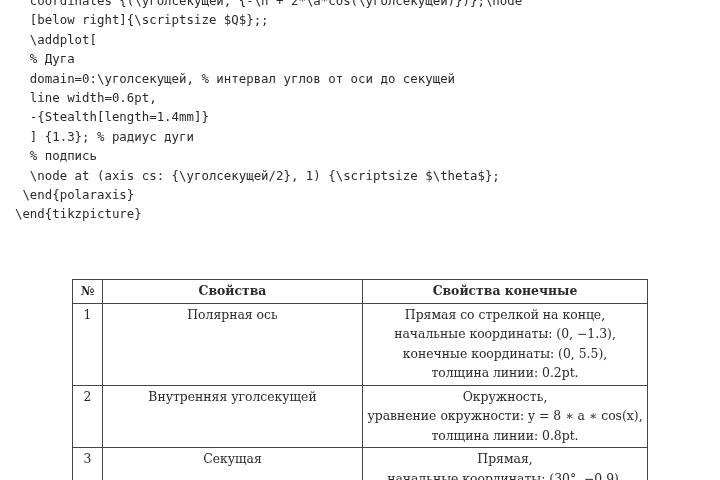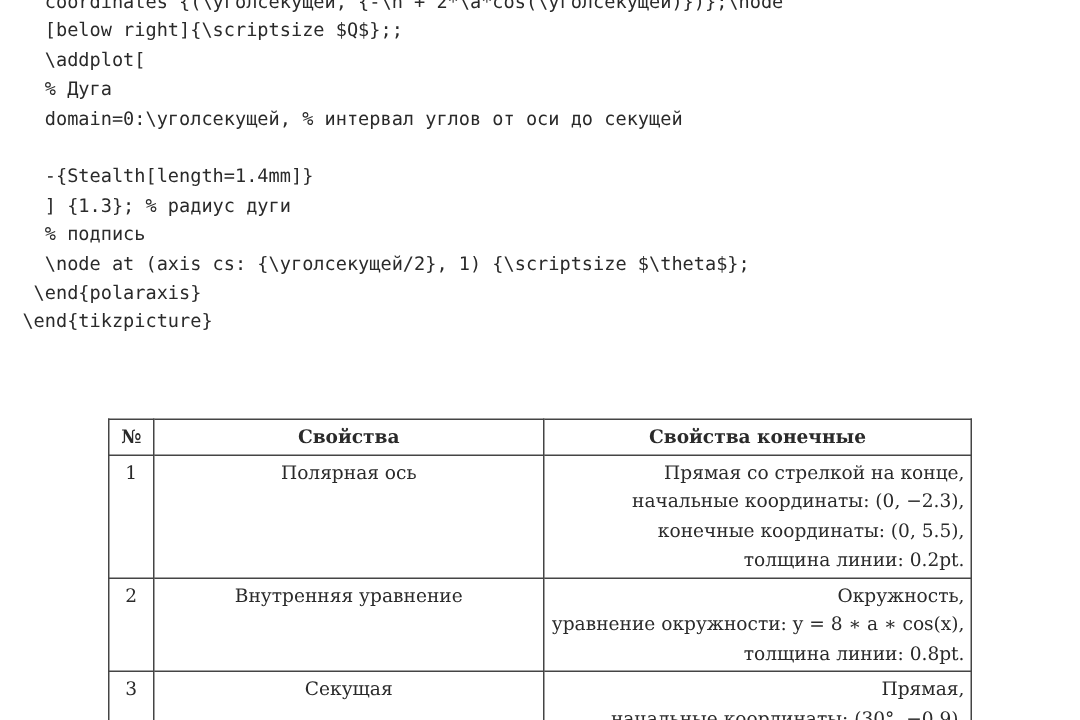--- a/index.html
+++ b/index.html
@@ -5,32 +5,32 @@
   html, body { margin:0; padding:0; }
   body { width:720px; height:480px; background:#ffffff; overflow:hidden; position:relative; color:#222; }
   .code { position:absolute; left:0; top:-9px; font-family:"DejaVu Sans Mono", monospace; font-size:12.4px; line-height:19.4px; color:#2a2a2a; }
   .code .line { white-space:pre; height:19.4px; }
   table.props { position:absolute; left:72px; top:279px; border-collapse:collapse; font-family:"DejaVu Serif", serif; font-size:12.4px; color:#2a2a2a; }
   table.props th, table.props td { border:1.2px solid #444; text-align:center; vertical-align:top; padding:1px 4px 2px 4px; line-height:19.5px; }
   table.props th { font-weight:bold; height:17px; }
   .c1 { width:21px; }
   .c2 { width:251px; }
   .c3 { width:276px; }
-  .prop-line { display:block; white-space:nowrap;text-align:right; }
+  .prop-line { display:block; white-space:nowrap; }
 </style>
 </head>
 <body>
 
 <div class="code">
   <div class="line"><span>    </span><span>coordinates {(\уголсекущей, {-\h + 2*\a*cos(\уголсекущей)})};\node</span></div>
   <div class="line"><span>    </span><span>[below right]{\scriptsize $Q$};;</span></div>
   <div class="line"><span>    </span><span>\addplot[</span></div>
   <div class="line"><span>    </span><span>% Дуга</span></div>
   <div class="line"><span>    </span><span>domain=0:\уголсекущей, % интервал углов от оси до секущей</span></div>
-  <div class="line"><span>    </span></div>
+  <div class="line"><span>    </span><span>line width=0.6pt,</span></div>
   <div class="line"><span>    </span><span>-{Stealth[length=1.4mm]}</span></div>
   <div class="line"><span>    </span><span>] {1.3}; % радиус дуги</span></div>
   <div class="line"><span>    </span><span>% подпись</span></div>
   <div class="line"><span>    </span><span>\node at (axis cs: {\уголсекущей/2}, 1) {\scriptsize $\theta$};</span></div>
   <div class="line"><span>   </span><span>\end{polaraxis}</span></div>
   <div class="line"><span>  </span><span>\end{tikzpicture}</span></div>
 </div>
 
 <table class="props">
   <thead>
@@ -39,28 +39,28 @@
       <th class="c2">Свойства</th>
       <th class="c3">Свойства конечные</th>
     </tr>
   </thead>
   <tbody>
     <tr>
       <td>1</td>
       <td>Полярная ось</td>
       <td>
         <span class="prop-line">Прямая со стрелкой на конце,</span>
-        <span class="prop-line">начальные координаты: (0, −2.3),</span>
+        <span class="prop-line">начальные координаты: (0, −1.3),</span>
         <span class="prop-line">конечные координаты: (0, 5.5),</span>
         <span class="prop-line">толщина линии: 0.2pt.</span>
       </td>
     </tr>
     <tr>
       <td>2</td>
-      <td>Внутренняя уравнение</td>
+      <td>Внутренняя уголсекущей</td>
       <td>
         <span class="prop-line">Окружность,</span>
         <span class="prop-line">уравнение окружности: y = 8 ∗ a ∗ cos(x),</span>
         <span class="prop-line">толщина линии: 0.8pt.</span>
       </td>
     </tr>
     <tr>
       <td>3</td>
       <td>Секущая</td>
       <td>

